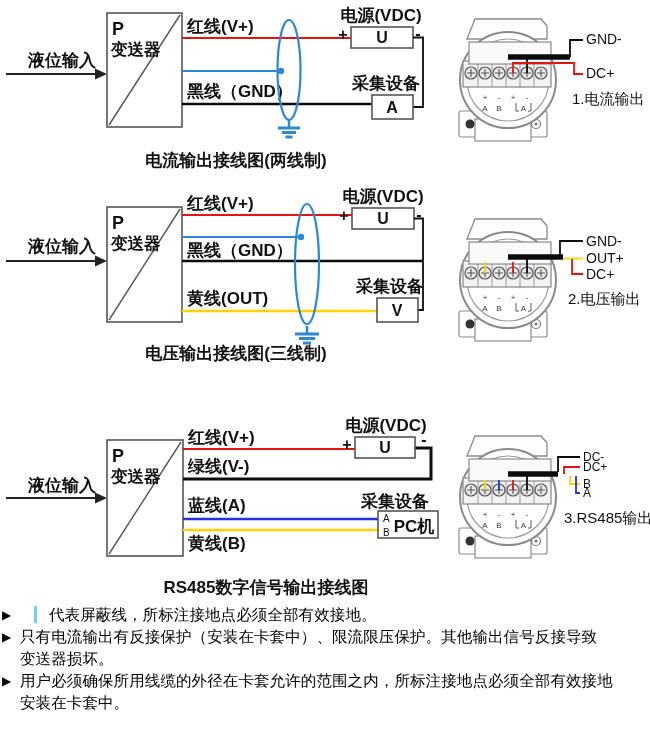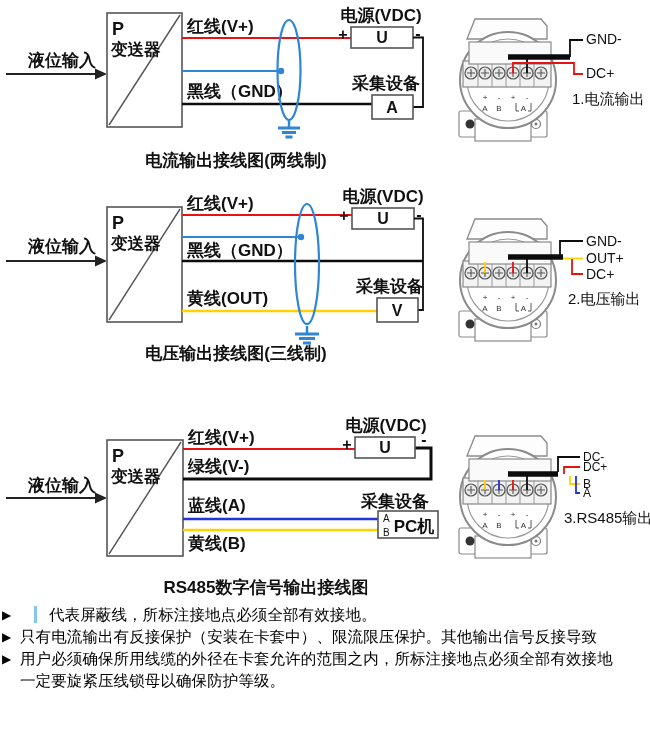--- a/index.html
+++ b/index.html
@@ -224,22 +224,25 @@
 <div class="notes">
   <div class="note-row">
     <span class="marker">▶</span>
     <span class="shield-bar"></span>
     <span class="note-text">代表屏蔽线，所标注接地点必须全部有效接地。</span>
   </div>
   <div class="note-row">
     <span class="marker">▶</span>
     <span class="note-text">只有电流输出有反接保护（安装在卡套中）、限流限压保护。其他输出信号反接导致</span>
   </div>
+  <div class="note-row cont">
+    <span class="note-text">变送器损坏。</span>
+  </div>
   <div class="note-row">
     <span class="marker">▶</span>
     <span class="note-text">用户必须确保所用线缆的外径在卡套允许的范围之内，所标注接地点必须全部有效接地</span>
   </div>
   <div class="note-row cont">
-    <span class="note-text">一定要旋紧压线锁母以确保防护等级。</span>
+    <span class="note-text">安装在卡套中。</span>
   </div>
 </div>
 
 </div>
 
 </body></html>

